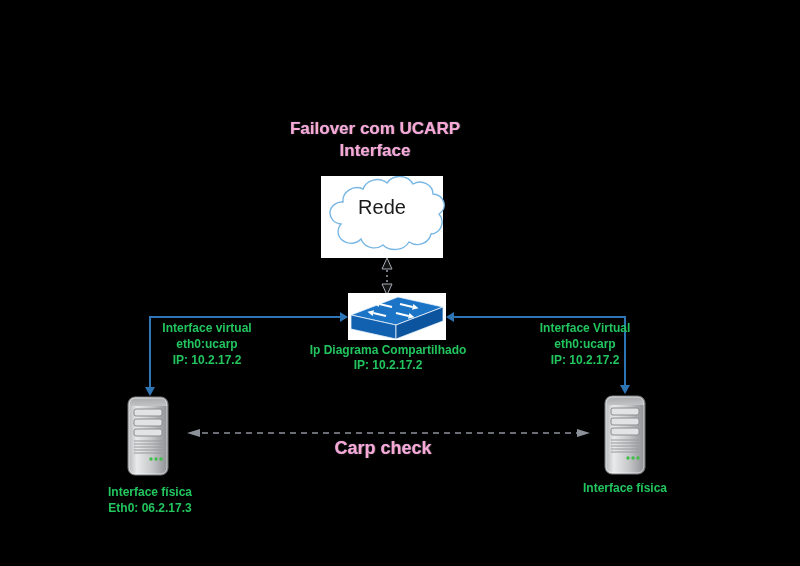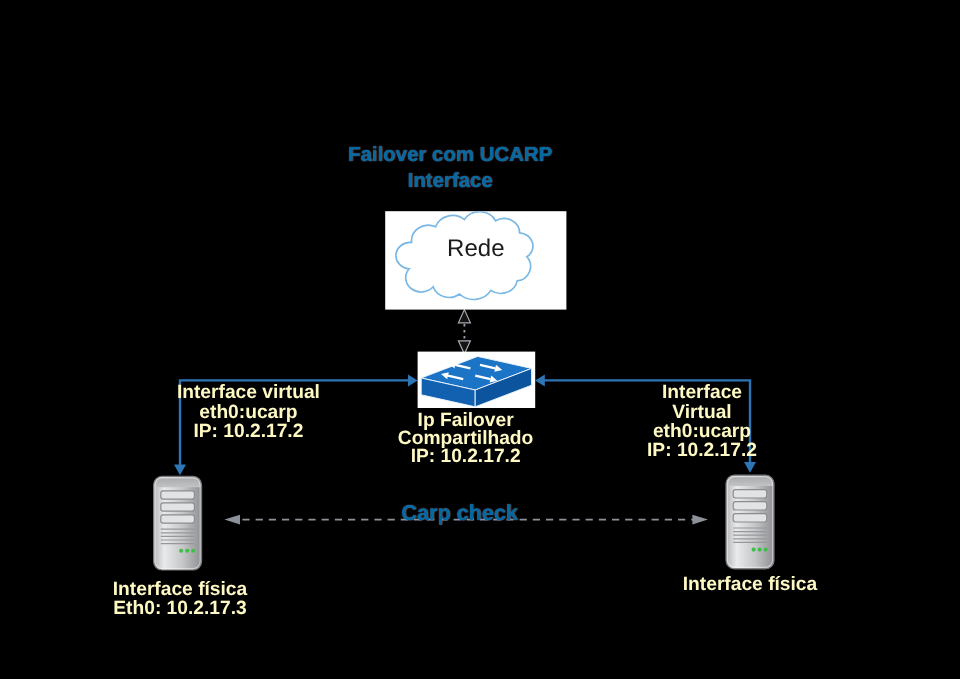--- a/index.html
+++ b/index.html
@@ -1,34 +1,34 @@
 <!DOCTYPE html>
 <html><head>
 <meta charset="utf-8">
 <style>
   html,body{margin:0;padding:0;background:#000;}
   body{width:800px;height:566px;overflow:hidden;font-family:"Liberation Sans","DejaVu Sans",sans-serif;}
   .canvas{position:relative;width:800px;height:566px;background:#000000;}
   .abs{position:absolute;}
   .links-layer{position:absolute;left:0;top:0;width:800px;height:566px;pointer-events:none;}
   .title{left:225px;top:118px;width:300px;text-align:center;font-size:17px;font-weight:bold;line-height:22px;}
-  .ghost{color:#0369a1;text-shadow:0 0 1px rgba(110,140,220,.85),1px 0 1px rgba(200,120,60,.35);}
+  .ghost{color:#f9a8d4;text-shadow:0 0 1px rgba(110,140,220,.85),1px 0 1px rgba(200,120,60,.35);}
   .white-rect{background:#ffffff;}
-  .cloud-rect{left:321px;top:176px;width:151px;height:82px;}
+  .cloud-rect{left:321px;top:176px;width:122px;height:82px;}
   .cloud-label{position:absolute;left:0;right:0;top:20px;text-align:center;font-size:20px;color:#1b1b1b;}
   .switch-rect{left:348px;top:293px;width:98px;height:47px;}
-  .blue-label{color:#fef9c3;font-weight:bold;font-size:16px;line-height:16px;text-align:center;}
+  .blue-label{color:#22c55e;font-weight:bold;font-size:12px;line-height:16px;text-align:center;}
   .switch-label{left:298px;top:343px;width:180px;line-height:15px;}
   .vif-left{left:147px;top:320px;width:120px;}
   .vif-right{left:525px;top:320px;width:120px;}
   .pif-left{left:90px;top:484px;width:120px;}
   .pif-right{left:565px;top:480px;width:120px;}
   .server-left{left:125px;top:393px;width:46px;height:85px;}
   .server-right{left:602px;top:392px;width:46px;height:85px;}
-  .carp-label{left:283px;top:417px;width:200px;text-align:center;font-size:18px;font-weight:bold;}
+  .carp-label{left:283px;top:438px;width:200px;text-align:center;font-size:18px;font-weight:bold;}
 </style>
 </head>
 <body>
 
 <div class="canvas">
 
   <svg width="0" height="0" style="position:absolute">
     <defs>
       <linearGradient id="bodyG" x1="0" y1="0" x2="1" y2="0">
         <stop offset="0" stop-color="#b4b5b8"></stop>
@@ -98,21 +98,21 @@
           </g>
         <g transform="translate(48,20) rotate(13)">
             <line x1="0" y1="0" x2="13" y2="0"></line>
             <polygon points="13,-3 19,0 13,3" stroke="none"></polygon>
           </g>
       </g>
     </svg>
   </div>
 
   <div class="abs blue-label switch-label">
-    <div>Ip Failover Compartilhado</div>
+    <div>Ip Diagrama Compartilhado</div>
     <div>IP: 10.2.17.2</div>
   </div>
 
   <div class="abs blue-label vif-left">
     <div>Interface virtual</div>
     <div>eth0:ucarp</div>
     <div>IP: 10.2.17.2</div>
   </div>
   <div class="abs blue-label vif-right">
     <div>Interface Virtual</div>
@@ -151,19 +151,19 @@
         <circle cx="31" cy="66" r="1.7"></circle>
         <circle cx="36" cy="66" r="1.7"></circle>
       </g>
     <rect x="4.2" y="5.2" width="37.6" height="75.6" rx="6" fill="none" stroke="rgba(255,255,255,0.45)" stroke-width="1"></rect>
   </svg>
 
   <div class="abs carp-label ghost">Carp check</div>
 
   <div class="abs blue-label pif-left">
     <div>Interface física</div>
-    <div>Eth0: 10.2.17.3</div>
+    <div>Eth0: 06.2.17.3</div>
   </div>
   <div class="abs blue-label pif-right">
     <div>Interface física</div>
   </div>
 
 </div>
 
 </body></html>

